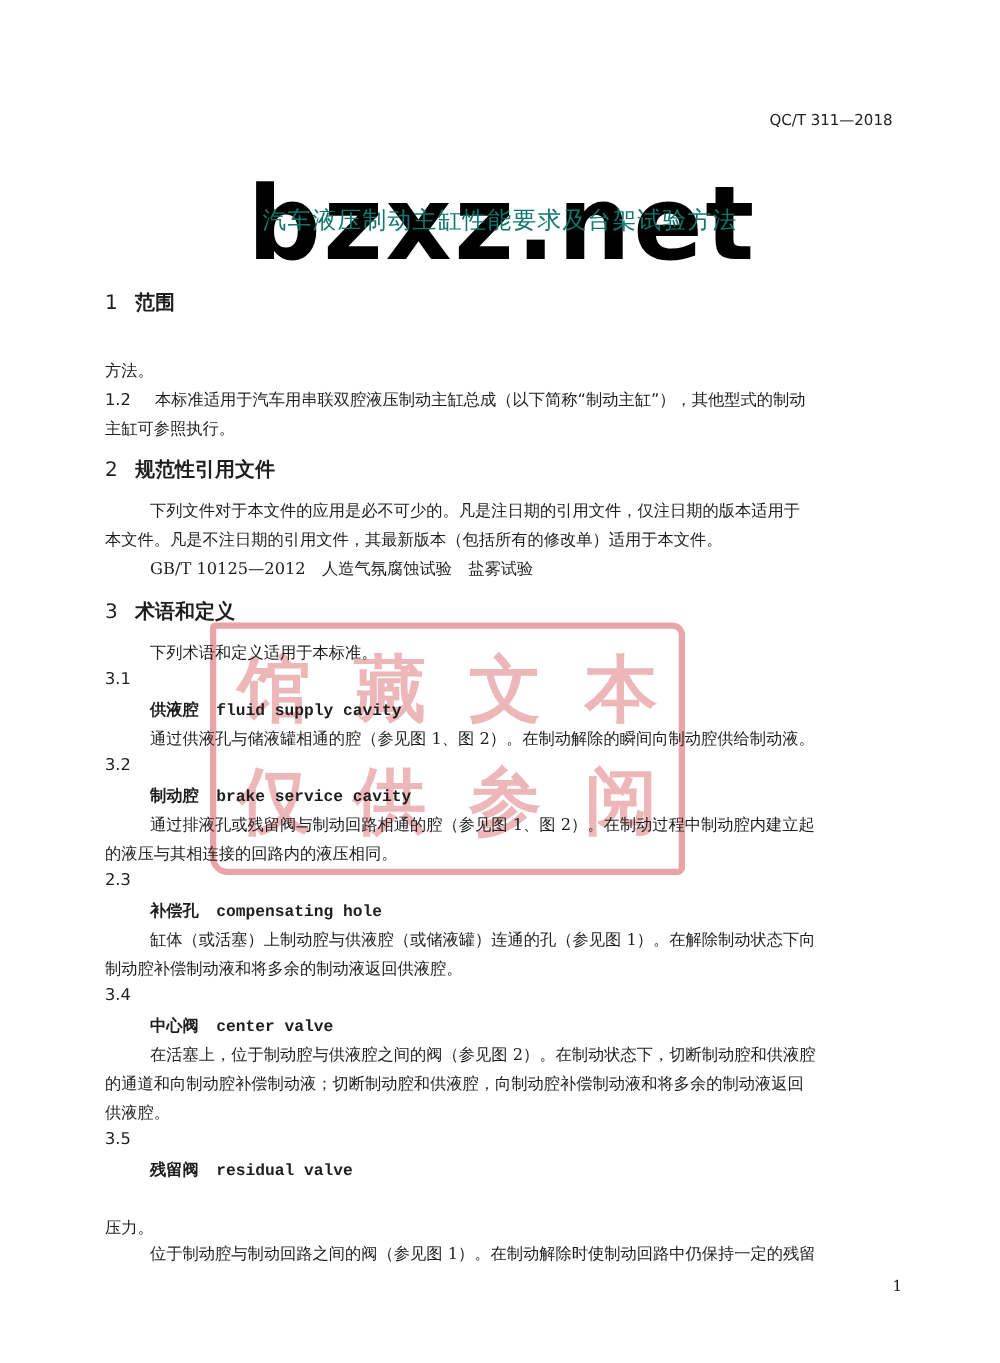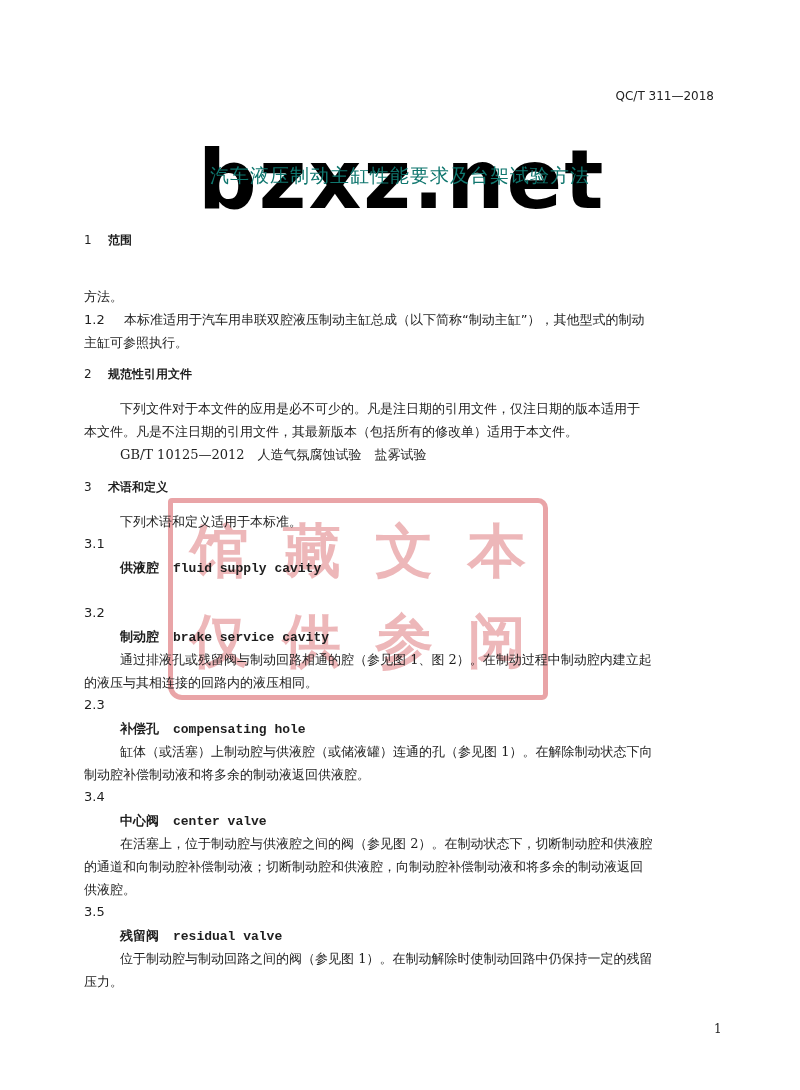--- a/index.html
+++ b/index.html
@@ -8,21 +8,21 @@
   .page { position: absolute; left: 0; top: 0; width: 800px; height: 1090px; }
   .watermark { position: absolute; left: 198px; top: 140px; width: 400px; height: 80px;
                font-family: "DejaVu Sans", sans-serif; font-weight: bold; font-size: 82px;
                line-height: 80px; color: #000000; letter-spacing: 2px; text-align: center; z-index: 0; }
   .std-code { position: absolute; right: 86px; top: 89px; font-family: "DejaVu Sans", sans-serif;
               font-size: 12px; color: #222; z-index: 2; margin-left: 39px; }
   .doc-title { position: absolute; left: 0; width: 800px; top: 163px; text-align: center;
                font-family: "DejaVu Sans", sans-serif; font-size: 19px; color: #0f766e;
                letter-spacing: 1px; z-index: 2; }
   .line { position: absolute; left: 84px; font-size: 13px; white-space: nowrap; z-index: 2; }
-  .h { font-family: "DejaVu Sans", sans-serif; font-weight: bold; font-size: 12px; }
+  .h { font-family: "DejaVu Sans", sans-serif; font-weight: bold; font-size: 16px; }
   .h .num { display: inline-block; width: 24px; font-weight: normal; }
   .clause { font-family: "DejaVu Sans", sans-serif; font-size: 13px; }
   .clause .num { display: inline-block; width: 40px; }
   .ind { left: 120px; }
   .term { font-weight: bold; }
   .term .en { margin-left: 14px; font-family: Liberation Mono, monospace; }
   .stamp { position: absolute; left: 168px; top: 498px; width: 370px; height: 192px;
            border: 5px solid rgba(215,90,95,0.55); border-radius: 4px 10px 6px 14px; z-index: 1; }
   .stamp-row { position: absolute; left: 0; width: 100%; display: flex; justify-content: space-around;
                font-family: "DejaVu Sans", sans-serif; font-weight: bold; font-size: 58px;
@@ -75,20 +75,21 @@
 
   <div class="line h" style="top:479px">
     <span class="num">3</span><span>术语和定义</span>
   </div>
   <div class="line ind" style="top:513px">下列术语和定义适用于本标准。</div>
 
   <div class="line clause" style="top:536px">3.1</div>
   <div class="line ind term" style="top:559px">
     <span>供液腔</span><span class="en">fluid supply cavity</span>
   </div>
+  <div class="line ind" style="top:582px">通过供液孔与储液罐相通的腔（参见图 1、图 2）。在制动解除的瞬间向制动腔供给制动液。</div>
 
   <div class="line clause" style="top:605px">3.2</div>
   <div class="line ind term" style="top:628px">
     <span>制动腔</span><span class="en">brake service cavity</span>
   </div>
   <div class="line ind" style="top:651px">通过排液孔或残留阀与制动回路相通的腔（参见图 1、图 2）。在制动过程中制动腔内建立起</div>
   <div class="line" style="top:674px">的液压与其相连接的回路内的液压相同。</div>
 
   <div class="line clause" style="top:697px">2.3</div>
   <div class="line ind term" style="top:720px">
@@ -102,17 +103,17 @@
     <span>中心阀</span><span class="en">center valve</span>
   </div>
   <div class="line ind" style="top:835px">在活塞上，位于制动腔与供液腔之间的阀（参见图 2）。在制动状态下，切断制动腔和供液腔</div>
   <div class="line" style="top:858px">的通道和向制动腔补偿制动液；切断制动腔和供液腔，向制动腔补偿制动液和将多余的制动液返回</div>
   <div class="line" style="top:881px">供液腔。</div>
 
   <div class="line clause" style="top:904px">3.5</div>
   <div class="line ind term" style="top:927px">
     <span>残留阀</span><span class="en">residual valve</span>
   </div>
-  <div class="line ind" style="top:950px">位于制动腔与制动回路之间的阀（参见图 1）。在制动解除时使制动回路中仍保持一定的残留</div>
+  <div class="line ind" style="top:994px">位于制动腔与制动回路之间的阀（参见图 1）。在制动解除时使制动回路中仍保持一定的残留</div>
   <div class="line" style="top:973px">压力。</div>
 
   <div class="page-num">1</div>
 </div>
 
 </body></html>

